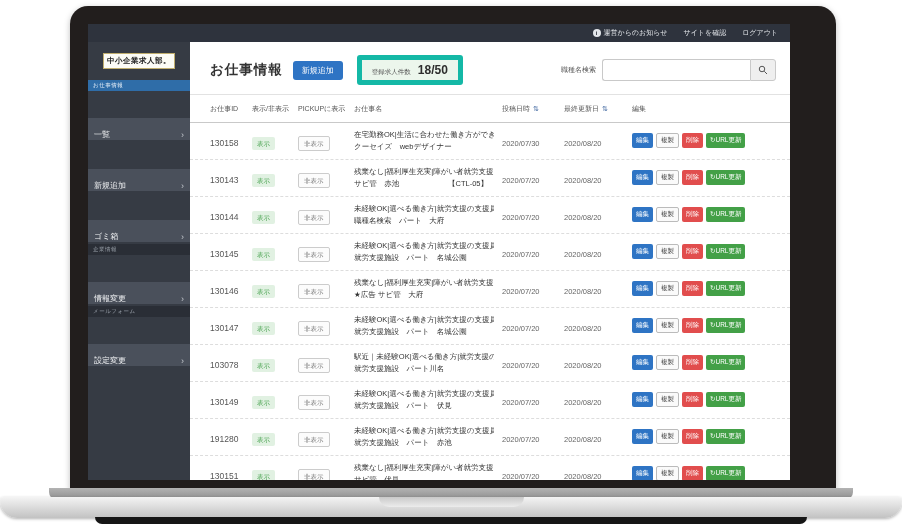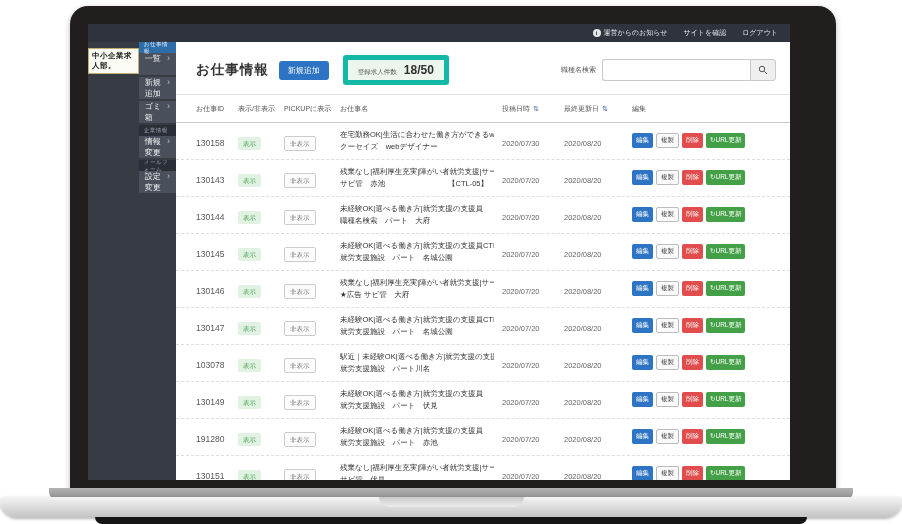--- a/index.html
+++ b/index.html
@@ -22,27 +22,27 @@
   
   .topbar { height:18px; background:#2e333d; display:flex; align-items:center; justify-content:flex-end; gap:16px; padding:0 12px; }
   .topbar-link { color:#e3e6ea; font-size:7px; display:flex; align-items:center; gap:3px; cursor:pointer; }
   .info-icon { width:8px; height:8px; border-radius:50%; background:#e3e6ea; color:#2e333d; font-size:6px; font-weight:bold;
     display:inline-flex; align-items:center; justify-content:center; line-height:1; }
 
   
   .app-body { display:flex; height:438px; }
 
   
-  .sidebar { width:88px; background:#363b44; flex-shrink:0; display:flex; flex-direction:row; }
+  .sidebar { width:102px; background:#363b44; flex-shrink:0; display:flex; flex-direction:column; }
   .logo-wrap { height:38px; display:flex; align-items:center; justify-content:center; }
   .logo-box { background:#fcfcf6; border:1px solid #c0ae6e; color:#1c1c1c; font-size:7.5px; font-weight:bold; padding:2px 3px; letter-spacing:.5px; }
   .side-header { height:11px; background:#2a2e36; color:#9aa1aa; font-size:5.5px; display:flex; align-items:center; padding:0 5px; letter-spacing:.5px; }
   .side-header.accent { background:#2f6da8; color:#eaf2fa; }
-  .side-item { height:24px; background:#4a505b; color:#f1f2f4; font-size:8px; display:flex; align-items:flex-start; justify-content:space-between;
-    padding:0 6px; border-bottom:2px solid #363b44; cursor:pointer; }
+  .side-item { height:24px; background:#4a505b; color:#f1f2f4; font-size:8px; display:flex; align-items:flex-end; justify-content:space-between;
+    padding:0 6px; border-bottom:2px solid #363b44; cursor:pointer;margin-top:27px; }
   .side-item .chev { color:#c3c7cd; font-size:9px; }
 
   
   .main { flex:1; background:#ffffff; overflow:hidden; display:flex; flex-direction:column; }
   .main-header { display:flex; align-items:center; padding:13px 14px 9px 20px; }
   .page-title { font-size:13.5px; font-weight:bold; color:#333; letter-spacing:1px; }
   .btn-add { margin-left:10px; background:#2e74c4; color:#fff; font-size:8px; padding:4px 9px; border:none; border-radius:3px; cursor:pointer; }
   .count-badge { margin-left:14px; background:#ecf6ec; border:5px solid #14b8a6; border-radius:3px; padding:3px 10px; display:flex; align-items:baseline; gap:7px; }
   .count-label { font-size:6.5px; color:#555; }
   .count-value { font-size:12px; font-weight:bold; color:#2e2e2e; }

